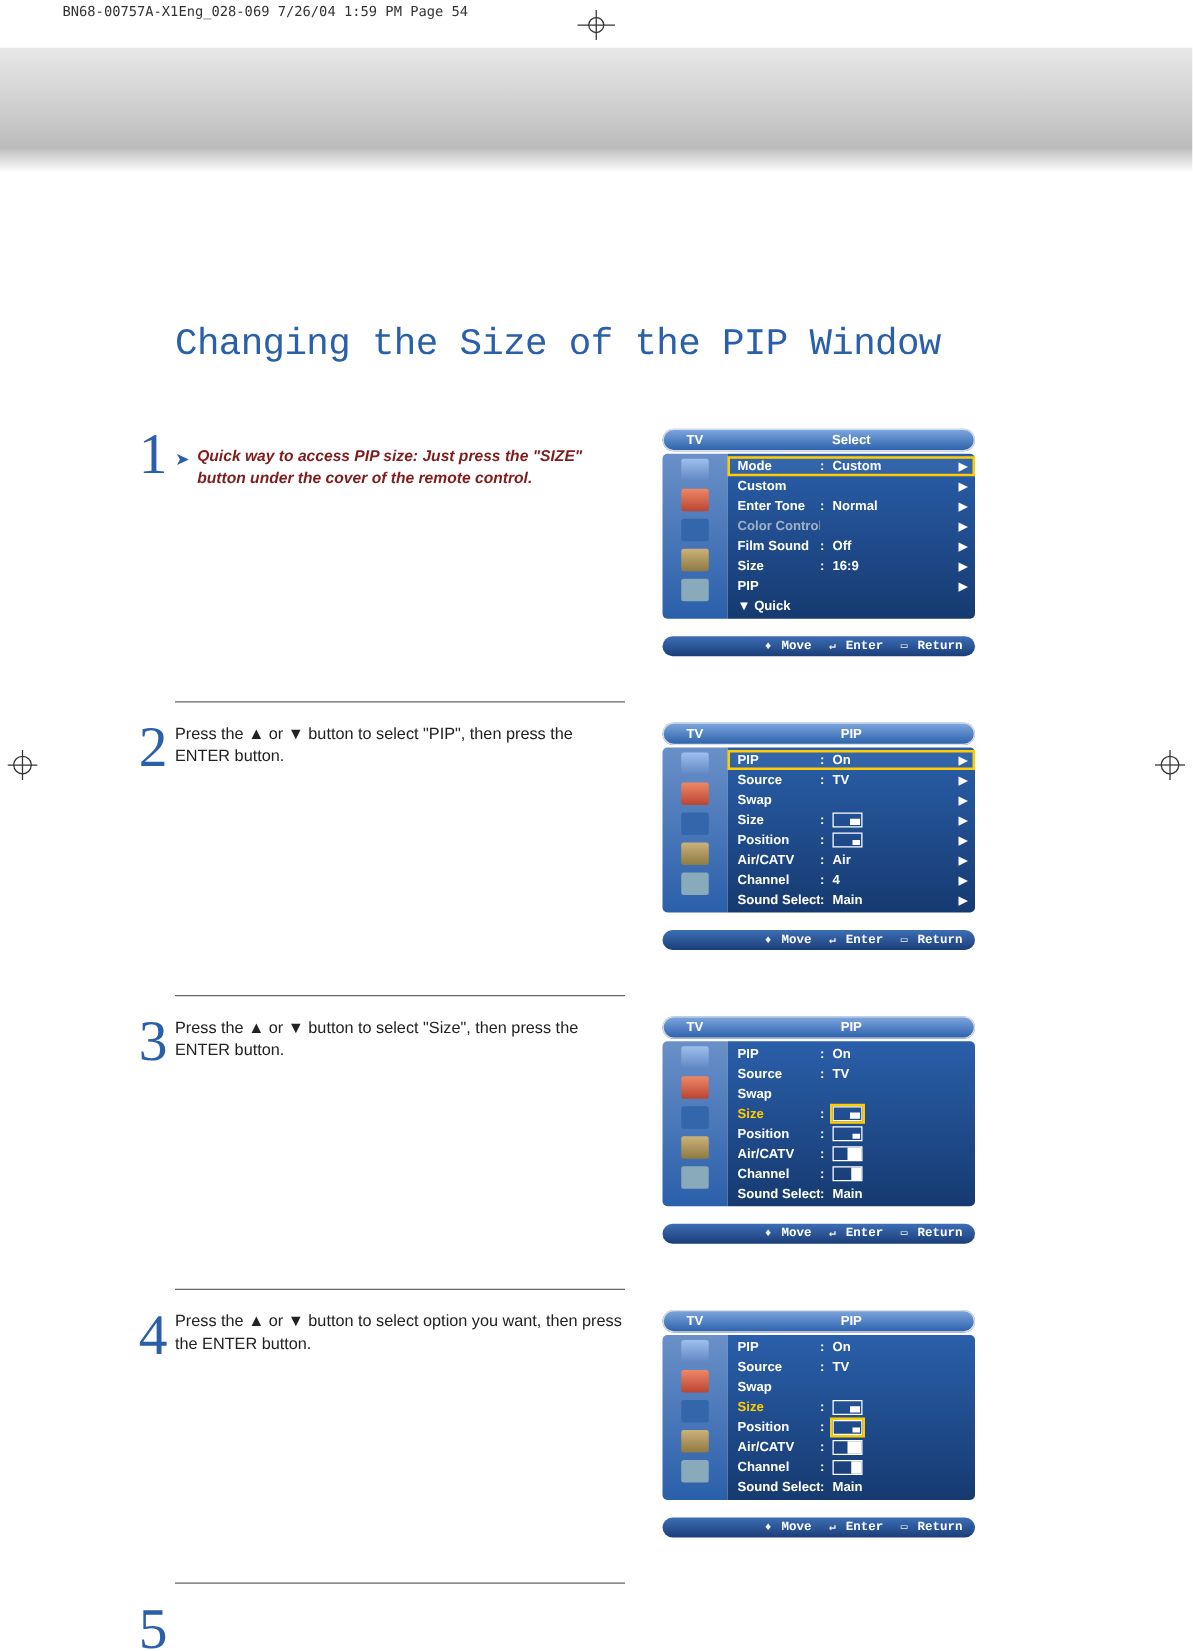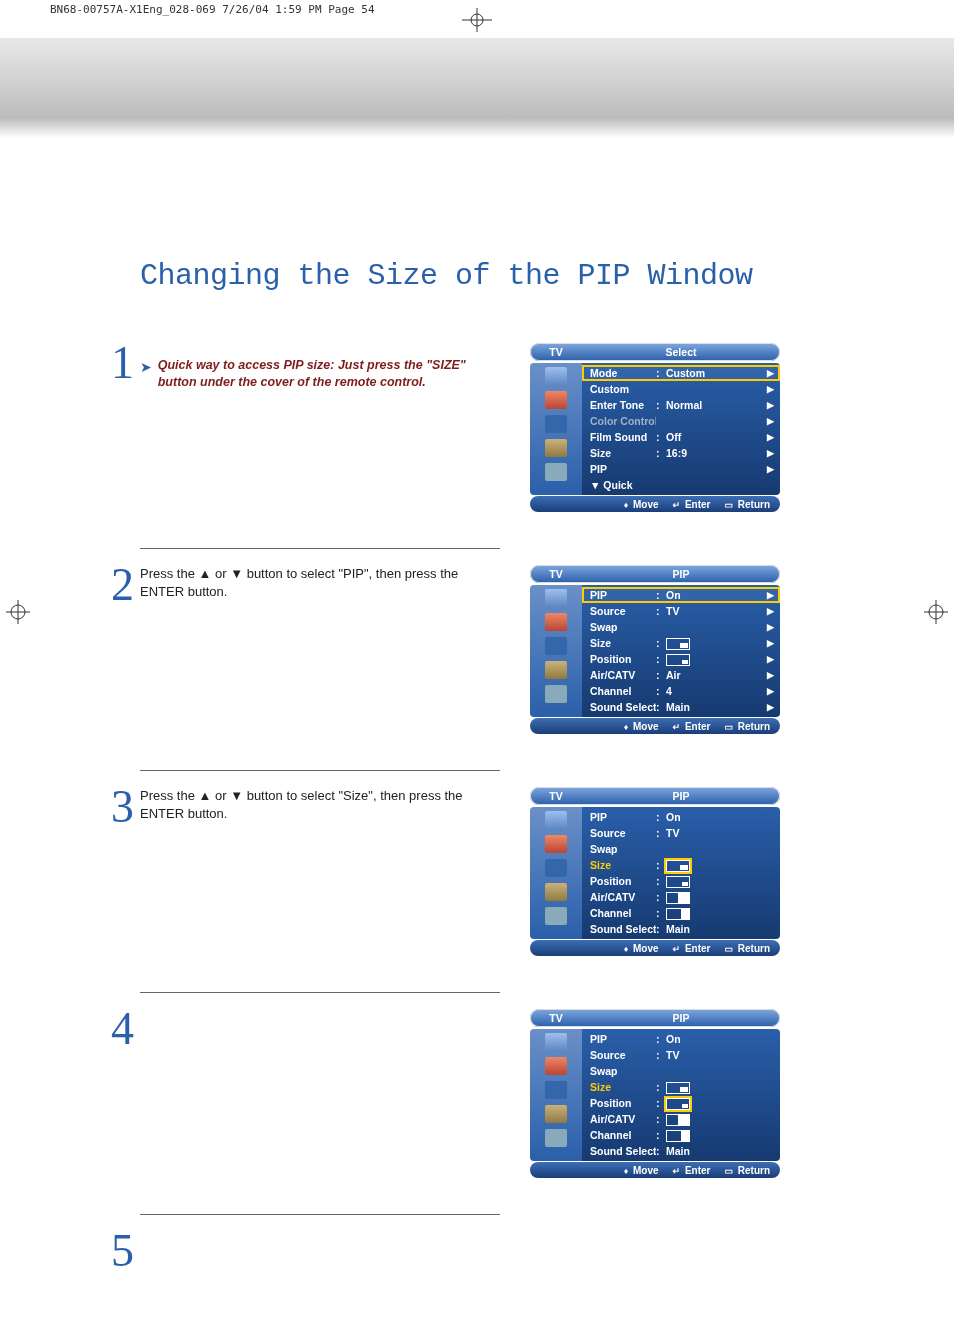--- a/index.html
+++ b/index.html
@@ -114,29 +114,30 @@
   .osd-row.dim .k, .osd-row.dim .v { color:#a3b0c4; }
   .osd-row.size-sel .k { color:#ffcc00 }
   .pip-size-ic { display:inline-block; width:22px; height:10px; border:1px solid #fff; position:relative; vertical-align:middle;}
   .pip-size-ic.yellow { outline:2px solid #ffcc00; }
   .pip-size-ic .inner1{position:absolute;right:1px;bottom:1px;width:8px;height:5px;background:#fff;}
   .pip-size-ic .inner2{position:absolute;right:1px;bottom:1px;width:6px;height:4px;background:#fff;}
   .pip-size-ic .half{position:absolute;right:0;top:0;bottom:0;width:50%;background:#fff;}
   .pip-size-ic .third{position:absolute;right:0;top:0;bottom:0;width:35%;background:#fff;}
   .osd-foot {
     height:16px;
-    margin-top:1px;
+    margin-top:14px;
     border-radius:8px;
     background:linear-gradient(#3d6eb5,#1a3e78);
     display:flex;
     align-items:center;
     justify-content:flex-end;
     gap:14px;
     padding:0 10px 0 0;
     font-size:10px;
+    font-family:Liberation Mono, monospace;
   }
   .osd-foot span.ic { font-size:9px; margin-right:2px; opacity:.95;}
   .reg-side { position:absolute; top:600px; font-size:20px; color:#333;}
   .reg-left{left:6px;} .reg-right{right:6px;}
 </style>
 </head>
 <body>
 
 <div class="header-strip">
   <span>BN68-00757A-X1Eng_028-069  7/26/04  1:59 PM  Page 54</span>
@@ -410,20 +411,21 @@
       <span><span class="ic">▭</span> Return</span>
     </div>
   </div>
       </div>
   </div>
   <hr class="sep-line">
 
   <div class="content-row">
     <div class="left-col">
       <div class="step-num">4</div>
+      <div class="step-text">Press the ▲ or ▼ button to select option you want, then press the ENTER button.</div>
     </div>
     <div class="right-col" id="osd4-slot">
         <div class="osd">
     <div class="osd-head">
       <span class="tv">TV</span>
       <span class="title-m">PIP</span>
     </div>
     <div class="osd-body">
       <div class="osd-sidebar">
         <div class="side-ic pic"></div>

